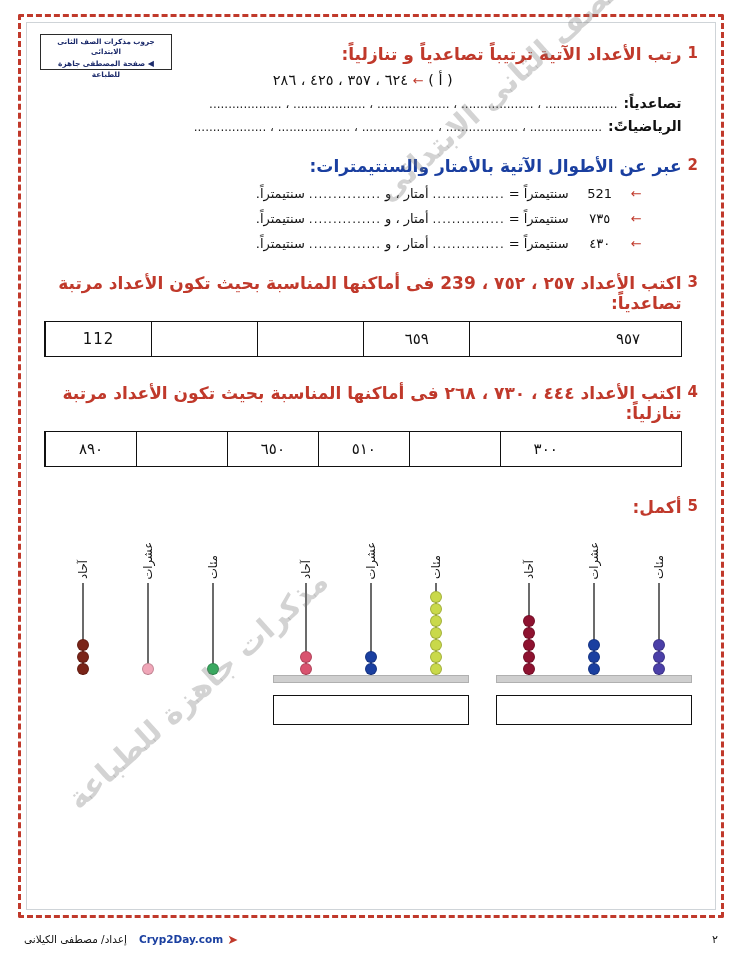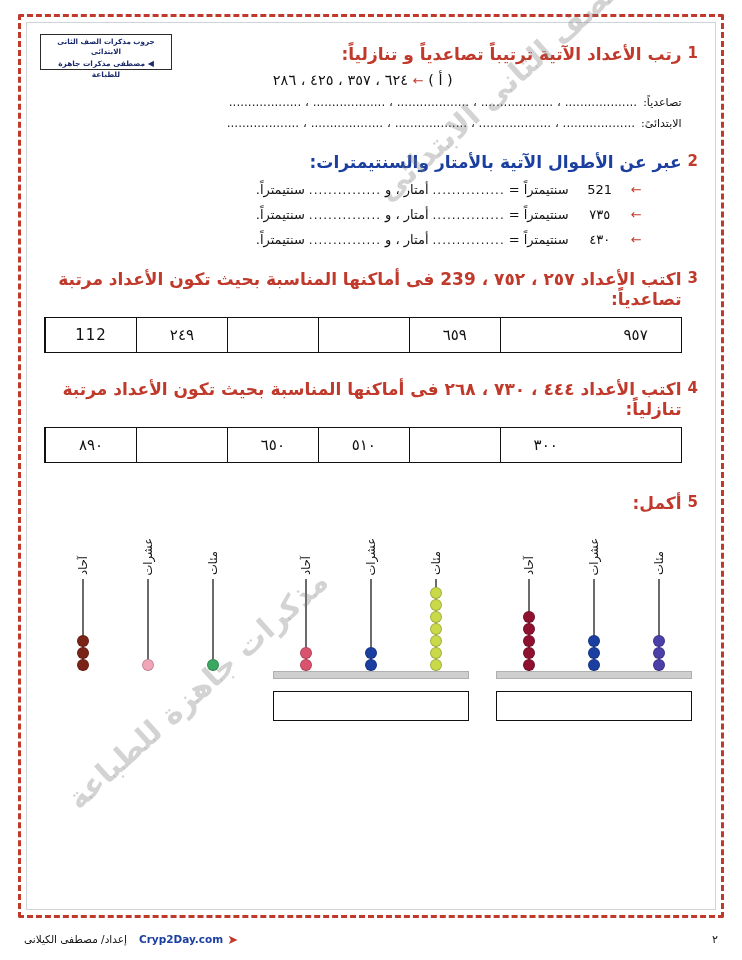--- a/index.html
+++ b/index.html
@@ -81,21 +81,21 @@
   .seq-line .arrow { color: #c0392b; font-size: 13px; }
 
   .dots-row {
     display: flex;
     align-items: baseline;
     gap: 6px;
     font-size: 13px;
     color: #111;
     margin: 7px 0 0 0;
   }
-  .dots-row .lab { flex: 0 0 auto; font-size: 11px; }
+  .dots-row .lab { flex: 0 0 auto; font-size: 14px; font-weight: bold; }
   .dots-row .dots {
     flex: 1 1 auto;
     overflow: hidden;
     white-space: nowrap;
     color: #222;
     letter-spacing: 1px;
     font-size: 12px;
   }
 
   
@@ -243,41 +243,41 @@
 
 <div class="sheet-frame"></div>
 <div class="sheet-inner"></div>
 
 <div class="stamp">
   <div class="l1">
     <span>جروب مذكرات الصف الثانى الابتدائى</span>
   </div>
   <div class="l2">
     <span class="arrow">◀</span>
-    <span>مصطفى مذكرات جاهزة للطباعة</span>
+    <span>صفحة المصطفى جاهزة للطباعة</span>
   </div>
 </div>
 
 <div class="content">
 
   <div class="q" style="margin-top:12px;">
     <div class="q-num">1</div>
     <div class="q-body">
       <div class="q-text red">رتب الأعداد الآتية ترتيباً تصاعدياً و تنازلياً:</div>
       <div class="seq-line">
         <span class="lbl">( أ )</span>
         <span class="arrow">←</span>
         <span>٦٢٤ ، ٣٥٧ ، ٤٢٥ ، ٢٨٦</span>
       </div>
       <div class="dots-row">
         <span class="lab">تصاعدياً:</span>
         <span class="dots">................... ، ................... ، ................... ، ................... ، ...................</span>
       </div>
       <div class="dots-row">
-        <span class="lab">الابتدائىً:</span>
+        <span class="lab">الرياضياتً:</span>
         <span class="dots">................... ، ................... ، ................... ، ................... ، ...................</span>
       </div>
     </div>
   </div>
 
   <div class="q" style="margin-top:22px;">
     <div class="q-num">2</div>
     <div class="q-body">
       <div class="q-text">عبر عن الأطوال الآتية بالأمتار والسنتيمترات:</div>
 
@@ -316,21 +316,20 @@
   <div class="q" style="margin-top:22px;">
     <div class="q-num">3</div>
     <div class="q-body">
       <div class="q-text red">اكتب الأعداد ٢٥٧ ، ٧٥٢ ، 239 فى أماكنها المناسبة بحيث تكون الأعداد مرتبة تصاعدياً:</div>
       <div class="num-table">
         <div class="cell">٩٥٧</div>
         <div class="cell"></div>
         <div class="cell">٦٥٩</div>
         <div class="cell"></div>
         <div class="cell"></div>
-        <div class="cell">٢٤٩</div>
         <div class="cell">112</div>
       </div>
     </div>
   </div>
 
   <div class="q" style="margin-top:26px;">
     <div class="q-num">4</div>
     <div class="q-body">
       <div class="q-text red">اكتب الأعداد ٤٤٤ ، ٧٣٠ ، ٢٦٨ فى أماكنها المناسبة بحيث تكون الأعداد مرتبة تنازلياً:</div>
       <div class="num-table">

